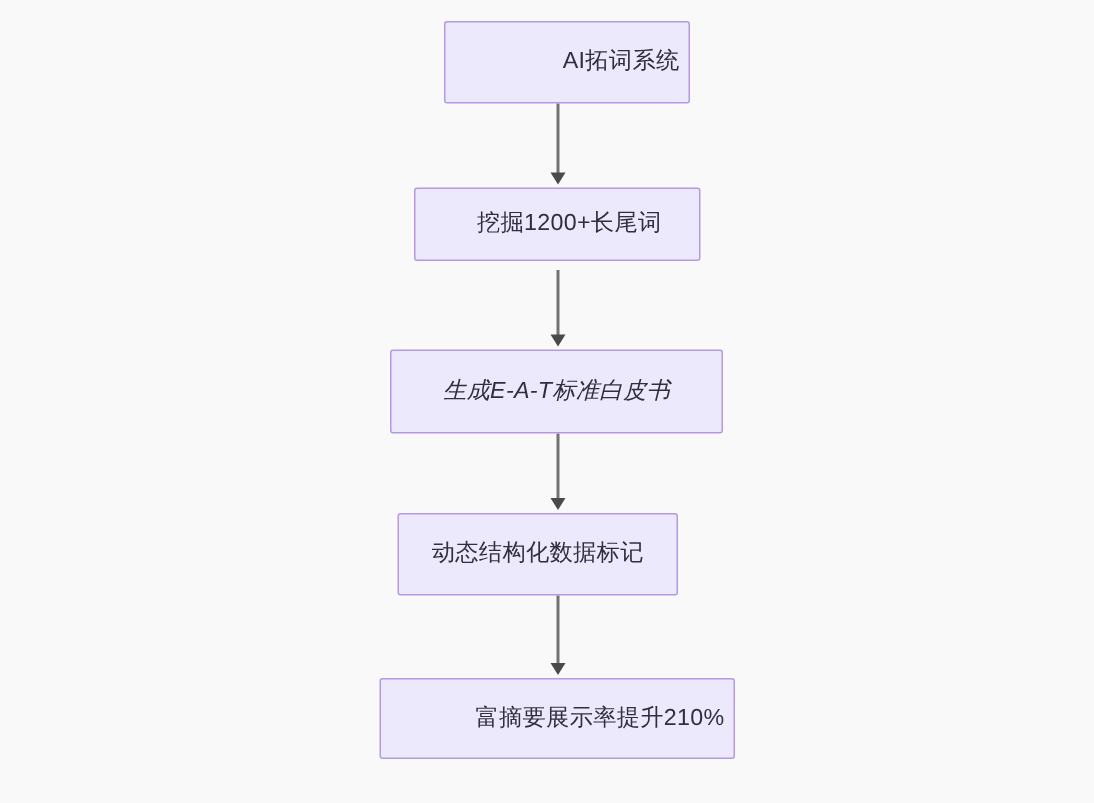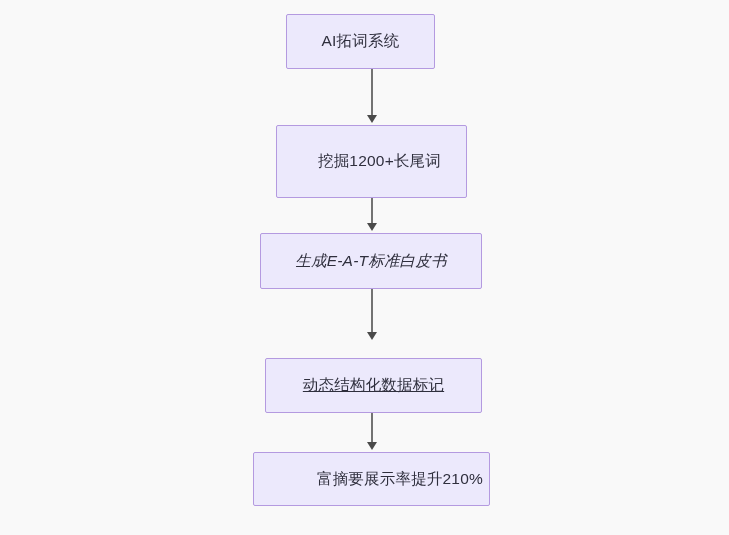--- a/index.html
+++ b/index.html
@@ -62,33 +62,33 @@
 
   <div class="edge" style="left:371px; top:180px; height:45px;"></div>
   <div class="arrowhead" style="left:366.5px; top:223px;"></div>
 
   <div class="edge" style="left:371px; top:289px; height:45px;"></div>
   <div class="arrowhead" style="left:366.5px; top:332px;"></div>
 
   <div class="edge" style="left:371px; top:397px; height:47px;"></div>
   <div class="arrowhead" style="left:366.5px; top:442px;"></div>
 
-  <div class="node" style="left:286px; top:14px; width:149px; height:55px;">
+  <div class="node" style="left:296px; top:14px; width:164px; height:55px;justify-content:flex-end;">
     <span class="node-label">AI拓词系统</span>
   </div>
 
-  <div class="node" style="left:276px; top:125px; width:191px; height:73px;padding-left:16px;">
+  <div class="node" style="left:276px; top:125px; width:191px; height:49px;padding-left:16px;">
     <span class="node-label">挖掘1200+长尾词</span>
   </div>
 
   <div class="node" style="left:260px; top:233px; width:222px; height:56px;font-style:italic;">
     <span class="node-label">生成E-A-T标准白皮书</span>
   </div>
 
-  <div class="node" style="left:265px; top:358px; width:217px; height:55px;text-decoration:underline;">
+  <div class="node" style="left:265px; top:342px; width:187px; height:55px;">
     <span class="node-label">动态结构化数据标记</span>
   </div>
 
   <div class="node" style="left:253px; top:452px; width:237px; height:54px;justify-content:flex-end;">
     <span class="node-label">富摘要展示率提升210%</span>
   </div>
 
 </div>
 
 </body></html>

